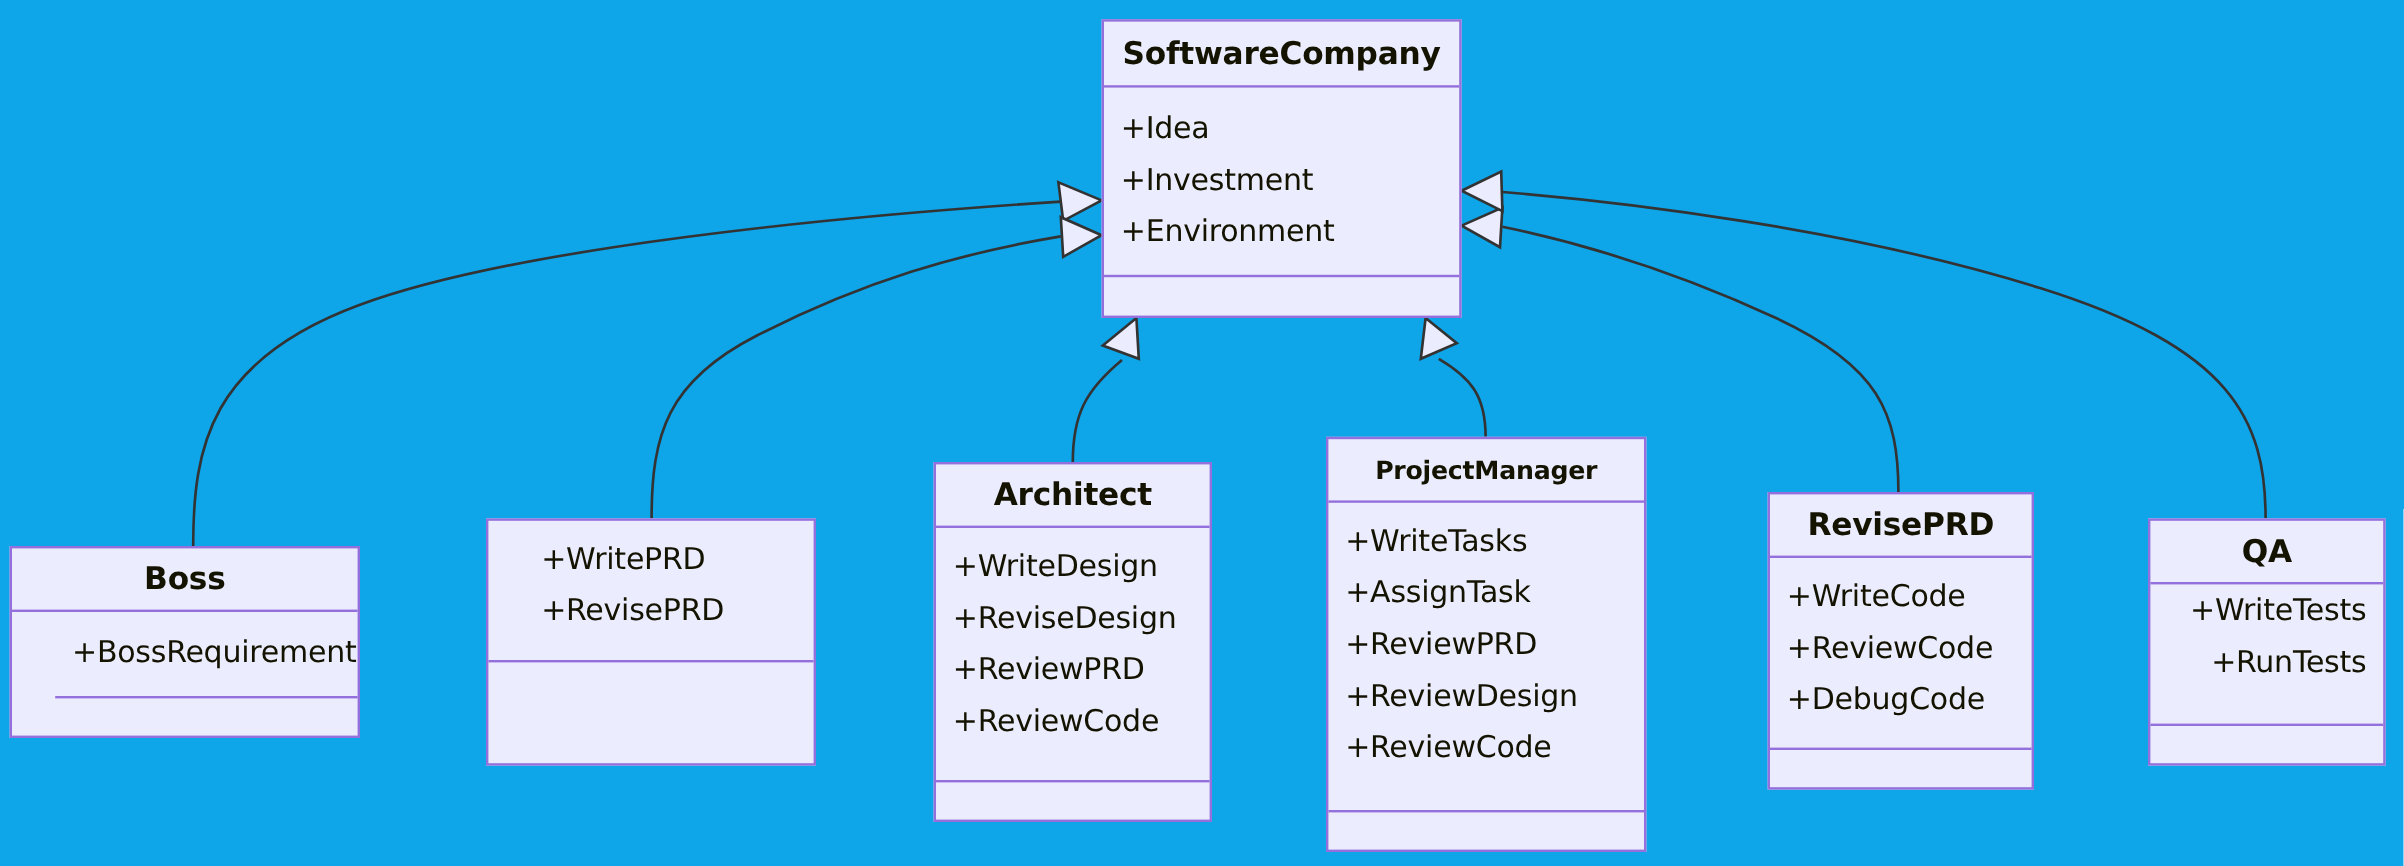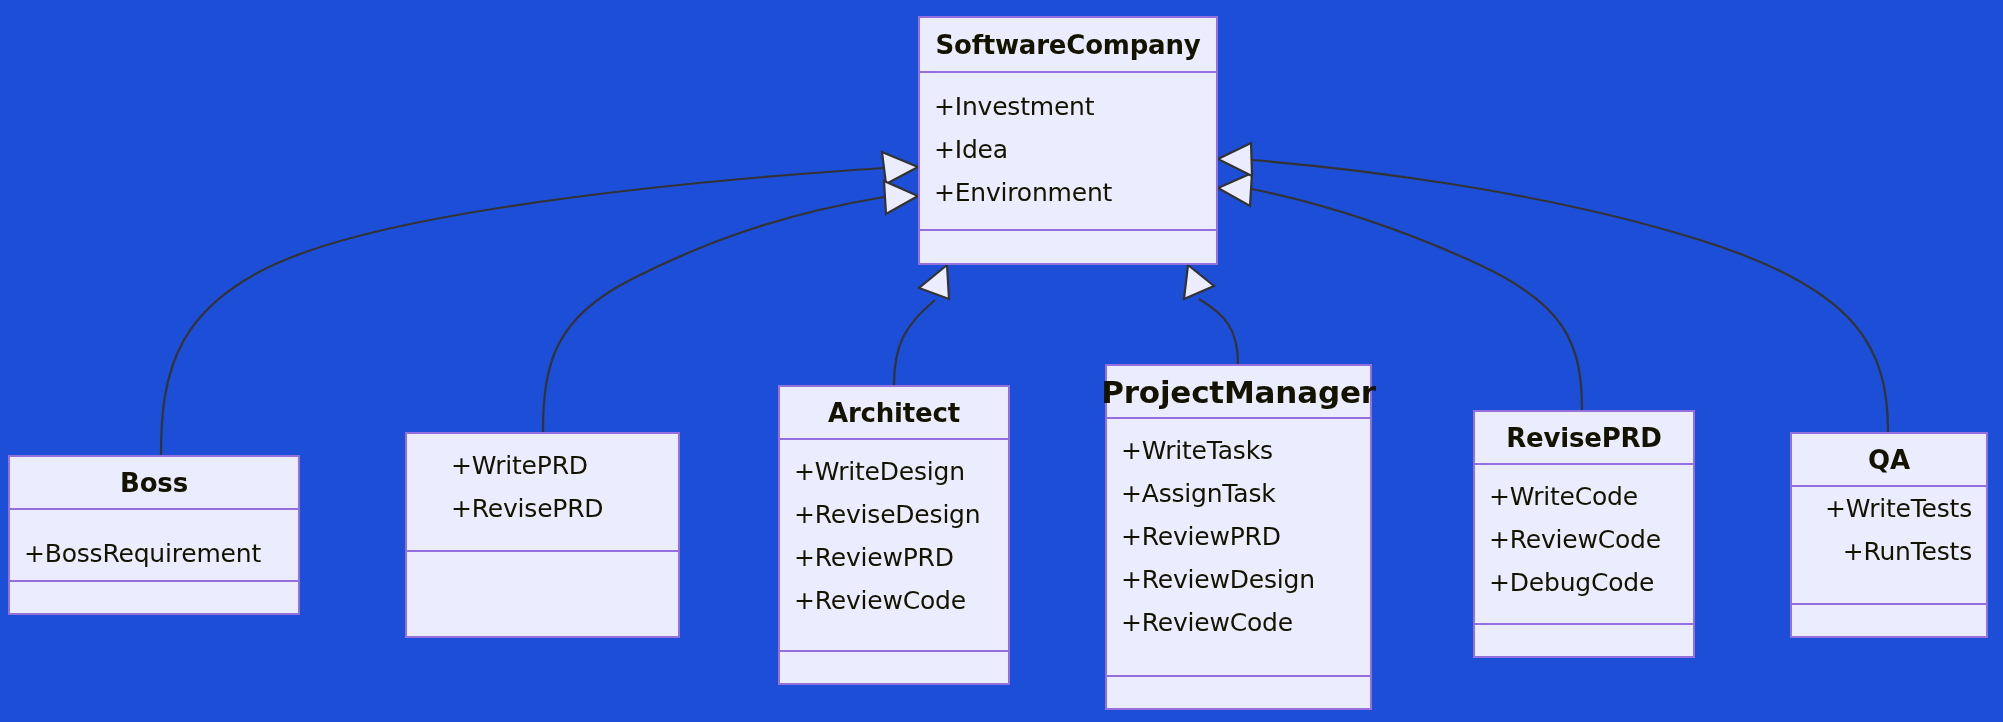--- a/index.html
+++ b/index.html
@@ -5,21 +5,21 @@
 <style>
   html, body {
     margin: 0;
     padding: 0;
     background: #ffffff;
   }
   #canvas {
     position: relative;
     width: 2003px;
     height: 722px;
-    background: #1d4ed8;
+    background: #0ea5e9;
     overflow: hidden;
     font-family: "DejaVu Sans", "Liberation Sans", sans-serif;
   }
   #edge-layer {
     position: absolute;
     left: 0;
     top: 0;
     width: 2003px;
     height: 722px;
     pointer-events: none;
@@ -89,30 +89,30 @@
     <path class="edge-path" d="M 1582 410 C 1582 345 1566 305 1480 265 C 1400 228 1320 203 1252 189"></path>
     <polygon class="edge-arrow" points="1218,188 1252,173 1250,206"></polygon>
 
     <path class="edge-path" d="M 1888 432 C 1888 350 1860 290 1700 240 C 1540 190 1350 168 1252 160"></path>
     <polygon class="edge-arrow" points="1218,159 1251,143 1252,176"></polygon>
   </svg>
 
   <div class="uml-node" style="left:918px; top:16px; width:300px; height:249px;">
     <div class="node-title" style="height:55px; font-size:26px;">SoftwareCompany</div>
     <div class="node-members" style="height:158px;">
+      <div class="member-row" style="font-size:25px; line-height:43px;">+Idea</div>
       <div class="member-row" style="font-size:25px; line-height:43px;">+Investment</div>
-      <div class="member-row" style="font-size:25px; line-height:43px;">+Idea</div>
       <div class="member-row" style="font-size:25px; line-height:43px;">+Environment</div>
     </div>
     <div class="node-methods" style="height:32px;"></div>
   </div>
 
   <div class="uml-node" style="left:8px; top:455px; width:292px; height:160px;">
     <div class="node-title" style="height:53px; font-size:26px;">Boss</div>
-    <div class="node-members" style="height:72px; padding-top:22px;">
+    <div class="node-members" style="height:72px; padding-top:12px;margin-left:36px;">
       <div class="member-row" style="font-size:25px; line-height:43px;">+BossRequirement</div>
     </div>
     <div class="node-methods" style="height:31px;"></div>
   </div>
 
   <div class="uml-node" style="left:405px; top:432px; width:275px; height:206px;">
     <div class="node-members" style="height:118px; padding-top:10px;padding-left:44px;">
       <div class="member-row" style="font-size:25px; line-height:43px;">+WritePRD</div>
       <div class="member-row" style="font-size:25px; line-height:43px;">+RevisePRD</div>
     </div>
@@ -124,21 +124,21 @@
     <div class="node-members" style="height:212px; padding-top:10px;">
       <div class="member-row" style="font-size:25px; line-height:43px;">+WriteDesign</div>
       <div class="member-row" style="font-size:25px; line-height:43px;">+ReviseDesign</div>
       <div class="member-row" style="font-size:25px; line-height:43px;">+ReviewPRD</div>
       <div class="member-row" style="font-size:25px; line-height:43px;">+ReviewCode</div>
     </div>
     <div class="node-methods" style="height:31px;"></div>
   </div>
 
   <div class="uml-node" style="left:1105px; top:364px; width:267px; height:346px;">
-    <div class="node-title" style="height:53px; font-size:31px;">ProjectManager</div>
+    <div class="node-title" style="height:53px; font-size:21px;">ProjectManager</div>
     <div class="node-members" style="height:258px; padding-top:10px;">
       <div class="member-row" style="font-size:25px; line-height:43px;">+WriteTasks</div>
       <div class="member-row" style="font-size:25px; line-height:43px;">+AssignTask</div>
       <div class="member-row" style="font-size:25px; line-height:43px;">+ReviewPRD</div>
       <div class="member-row" style="font-size:25px; line-height:43px;">+ReviewDesign</div>
       <div class="member-row" style="font-size:25px; line-height:43px;">+ReviewCode</div>
     </div>
     <div class="node-methods" style="height:31px;"></div>
   </div>
 

